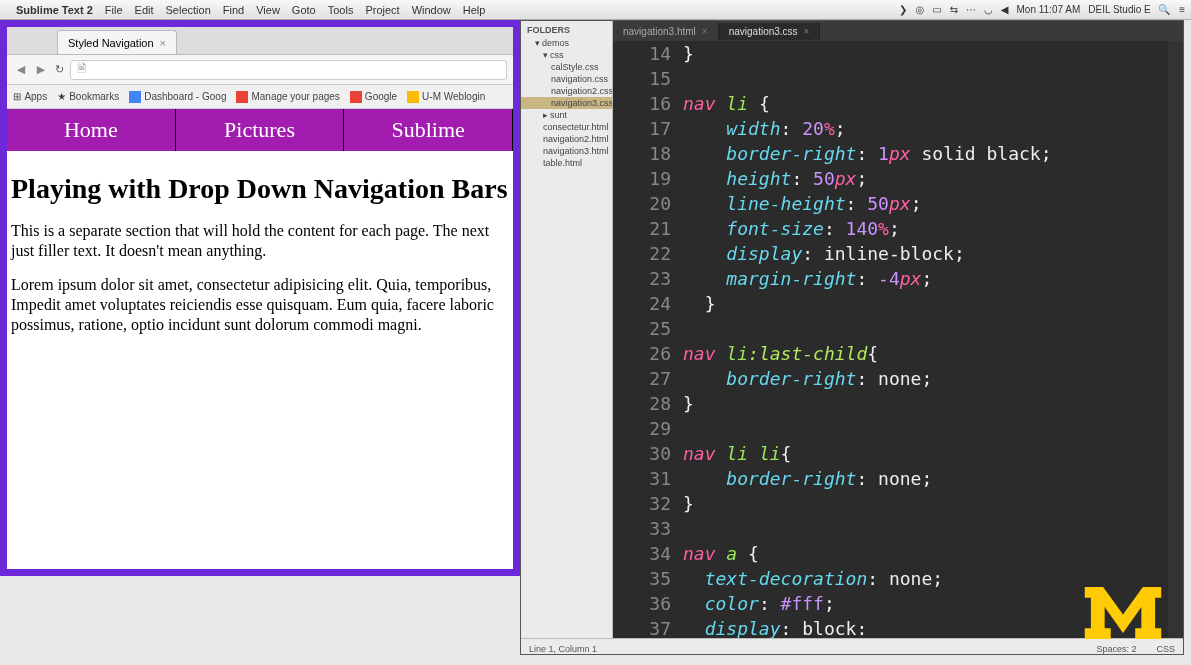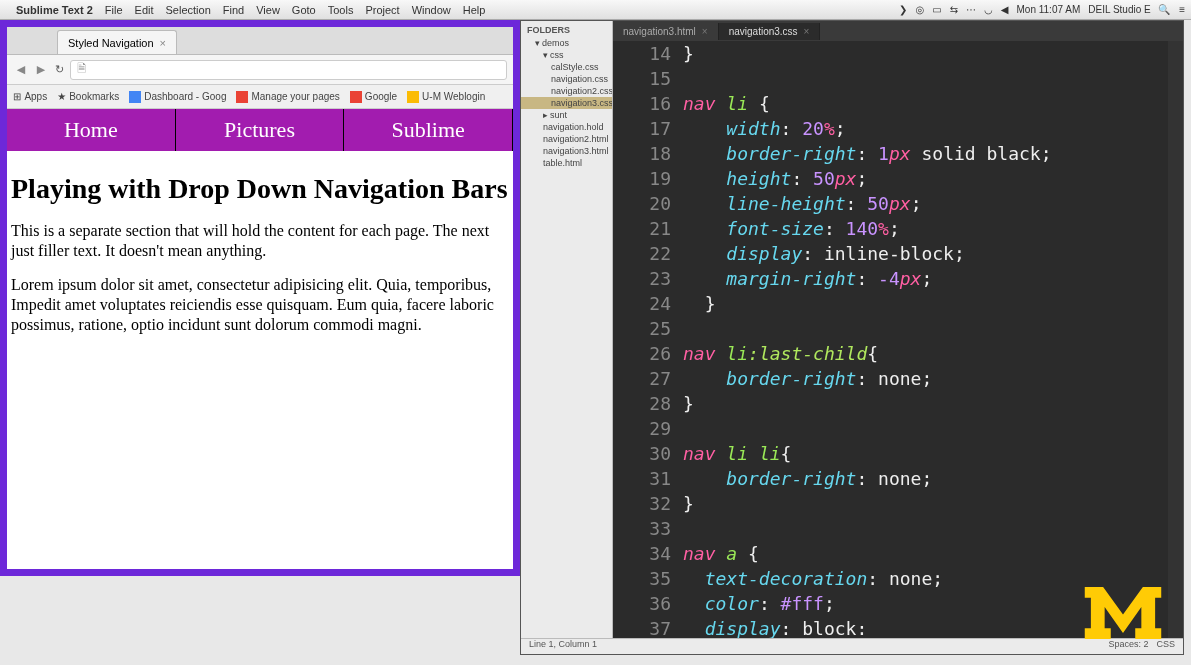--- a/index.html
+++ b/index.html
@@ -69,22 +69,22 @@
 .code { flex: 1; color: #eee; white-space: pre; padding-left: 6px; }
 .kw { color: #ff5fa3; font-style: italic; }
 .sel { color: #9ae857; font-style: italic; }
 .prop { color: #67d8ef; font-style: italic; text-align: center; }
 .num { color: #c993ff; }
 .unit { color: #ff5fa3; font-style: italic; }
 .pseudo { color: #b0e85e; font-style: italic; }
 
 .minimap { width: 15px; background: #333; }
 
-.statusbar { height: 16px; background: #ebebeb; border-top: 1px solid #bbb; font-size: 9px; color: #555; display: flex; align-items: flex-start; padding: 0 8px; }
-.statusbar .right { margin-left: auto; display: flex; gap: 8px; }
+.statusbar { height: 16px; background: #ebebeb; border-top: 1px solid #bbb; font-size: 9px; color: #555; display: flex; align-items: flex-end; padding: 0 8px; }
+.statusbar .right { margin-left: auto; display: flex; gap: 20px; }
 
 
 .m-logo { position: absolute; right: 28px; bottom: 26px; width: 80px; height: 52px; }
 .m-logo svg { width: 100%; height: 100%; }
 </style>
 </head>
 <body>
 
 <div class="menubar">
   <span class="apple"></span>
@@ -169,21 +169,21 @@
       <div class="tree-item">▾ <span>demos</span></div>
       <div class="tree-item level2">▾ <span>css</span></div>
       <div id="css-files">
           <div class="tree-item level3">calStyle.css</div>
           <div class="tree-item level3">navigation.css</div>
           <div class="tree-item level3">navigation2.css</div>
           <div class="tree-item level3 selected">navigation3.css</div>
         </div>
       <div class="tree-item level2">▸ <span>sunt</span></div>
       <div id="html-files">
-          <div class="tree-item level2">navigation.hold</div>
+          <div class="tree-item level2">consectetur.html</div>
           <div class="tree-item level2">navigation2.html</div>
           <div class="tree-item level2">navigation3.html</div>
           <div class="tree-item level2">table.html</div>
         </div>
     </div>
     <div class="code-area-wrap">
       <div class="code-tabs" id="code-tabs">
           <div class="code-tab">
             <span>navigation3.html</span>
             <span class="close-x">×</span>

